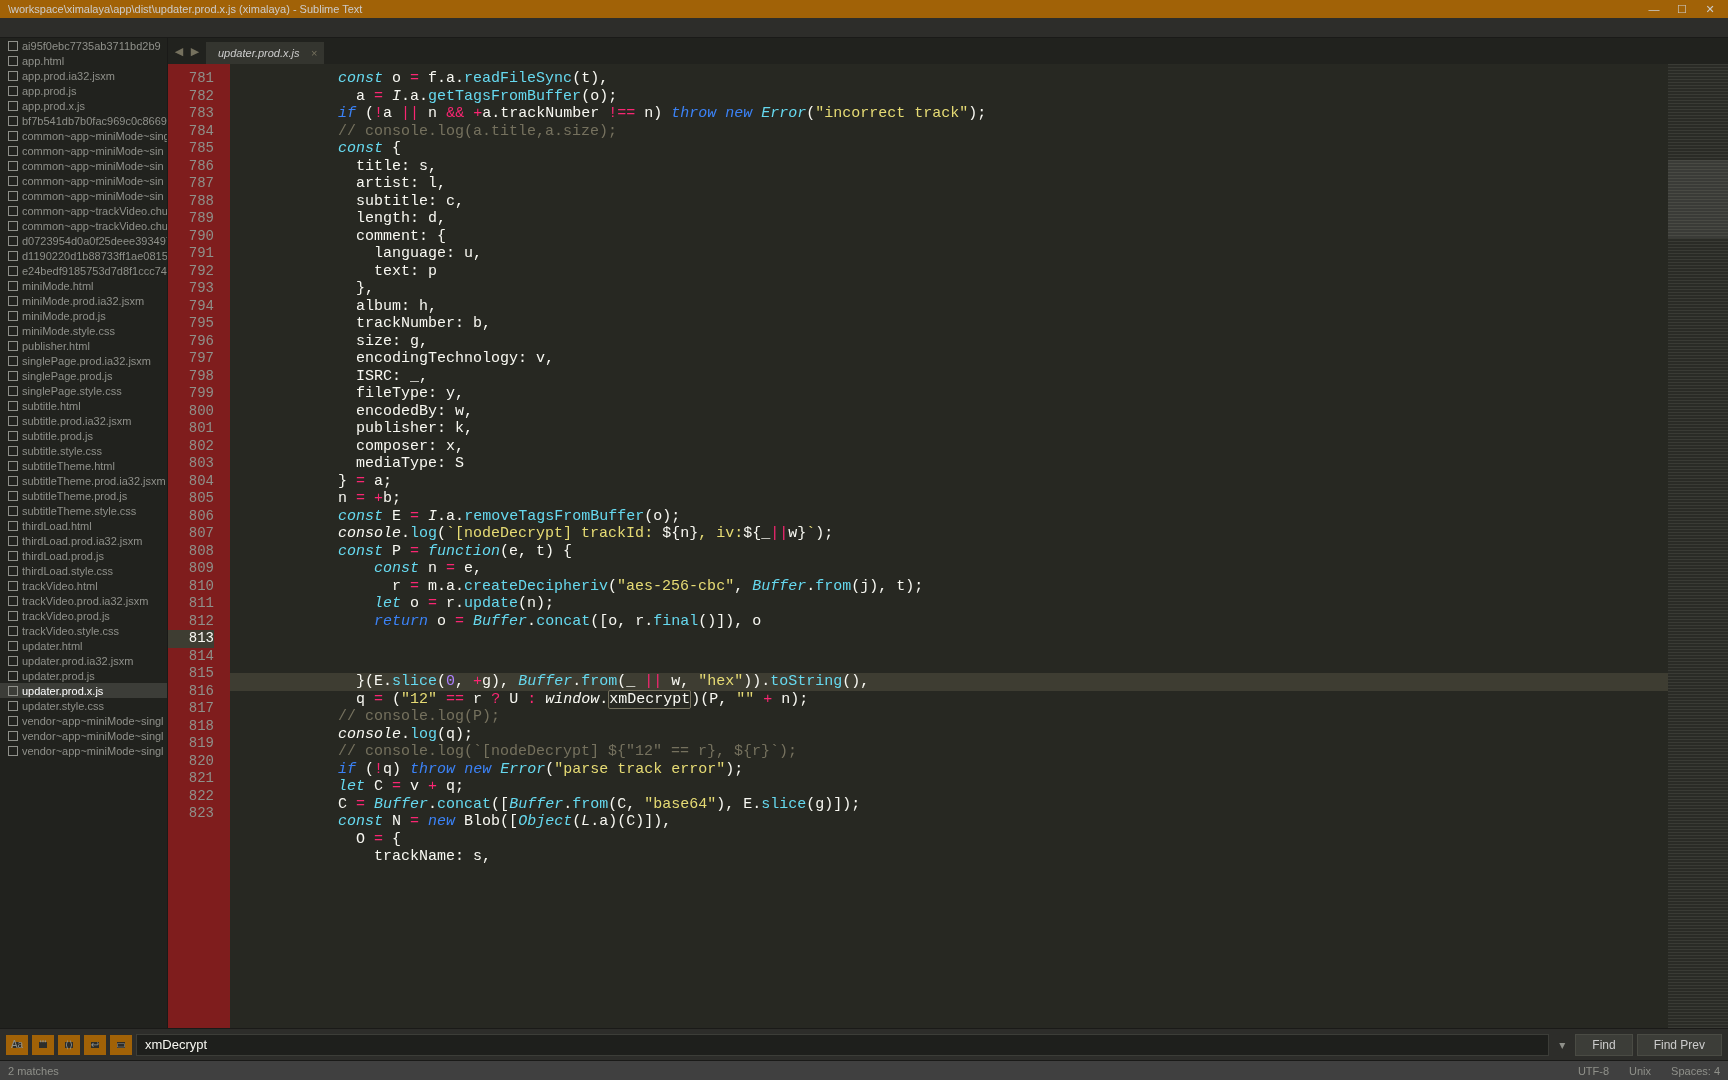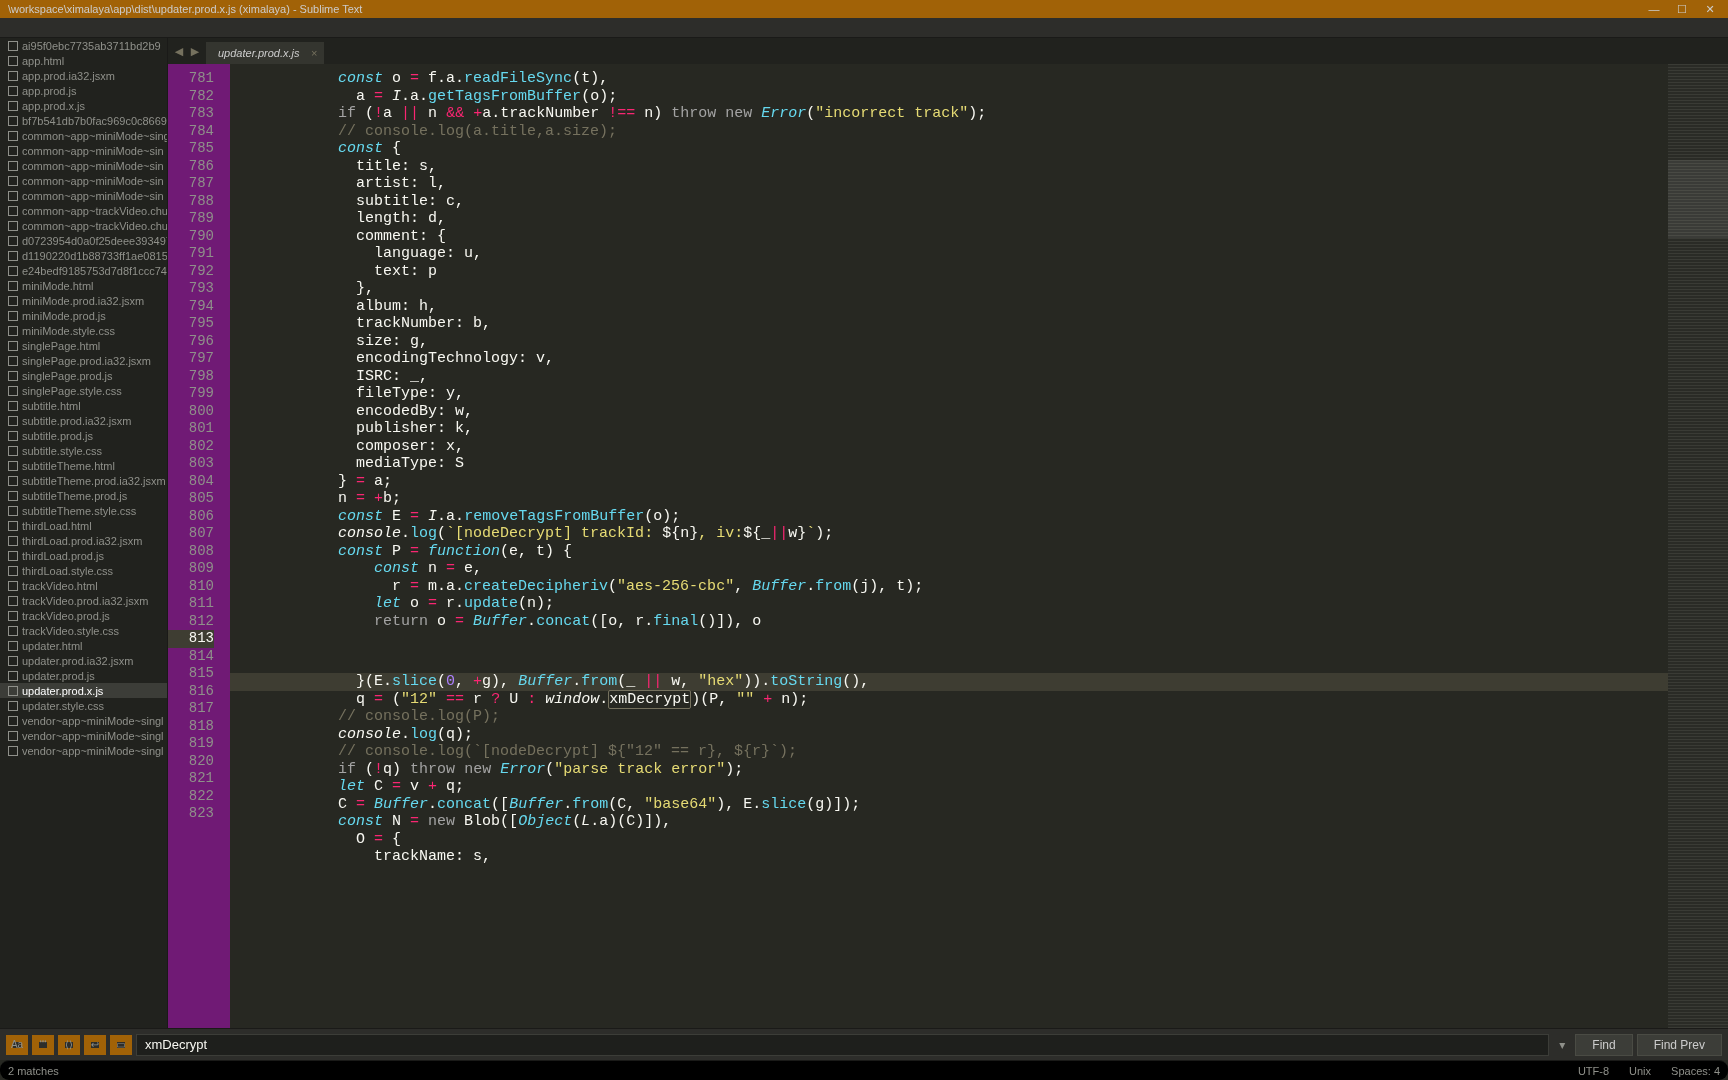--- a/index.html
+++ b/index.html
@@ -116,21 +116,21 @@
   cursor: pointer;
   font-style: normal;
 }
 .code-area {
   flex: 1;
   display: flex;
   overflow: hidden;
 }
 .gutter {
   width: 62px;
-  background: #701a75;
+  background: #7f1d1d;
   color: #8f908a;
   text-align: right;
   padding-right: 16px;
   font-size: 14px;
   line-height: 17.5px;
   padding-top: 6px;
 }
 .gutter .ln { height: 17.5px; }
 .gutter .ln.current { color: #f8f8f2; background: #3e3d32; }
 .code {
@@ -159,21 +159,21 @@
 }
 .minimap-viewport {
   position: absolute;
   top: 10%;
   left: 0;
   width: 100%;
   height: 8%;
   background: rgba(255,255,255,0.08);
 }
 
-.kw { color: #a3a3a3; }
+.kw { color: #3b82f6; font-style: italic; }
 .st { color: #66d9ef; font-style: italic; }
 .fn { color: #66d9ef; }
 .str { color: #e6db74; }
 .num { color: #ae81ff; }
 .com { color: #75715e; }
 .op { color: #f92672; }
 .id { color: #f8f8f2; }
 .it { font-style: italic; }
 .hl { border: 1px solid #75715e; border-radius: 2px; }
 
@@ -219,30 +219,29 @@
   align-items: center;
   font-size: 12px;
 }
 .dropdown-arrow {
   color: #8f908a;
   padding: 0 6px;
   cursor: pointer;
 }
 .statusbar {
   height: 20px;
-  background: #000000;
+  background: #404040;
   color: #8f908a;
   display: flex;
   align-items: center;
   justify-content: space-between;
   padding: 0 8px;
   font-family: 'Segoe UI', sans-serif;
   font-size: 11px;
   border-top: 1px solid #1a1a18;
-  border-radius: 9px;
 }
 .status-right { display: flex; gap: 20px; }
 </style>
 </head>
 <body>
 
 <div class="titlebar">
   <span>\workspace\ximalaya\app\dist\updater.prod.x.js (ximalaya) - Sublime Text</span>
   <div class="window-controls">
     <span>—</span>
@@ -341,21 +340,21 @@
       <div class="sidebar-item">
         <span class="file-icon"></span>
         <span>miniMode.prod.js</span>
       </div>
       <div class="sidebar-item">
         <span class="file-icon"></span>
         <span>miniMode.style.css</span>
       </div>
       <div class="sidebar-item">
         <span class="file-icon"></span>
-        <span>singlePage.html</span>
+        <span>publisher.html</span>
       </div>
       <div class="sidebar-item">
         <span class="file-icon"></span>
         <span>singlePage.prod.ia32.jsxm</span>
       </div>
       <div class="sidebar-item">
         <span class="file-icon"></span>
         <span>singlePage.prod.js</span>
       </div>
       <div class="sidebar-item">

